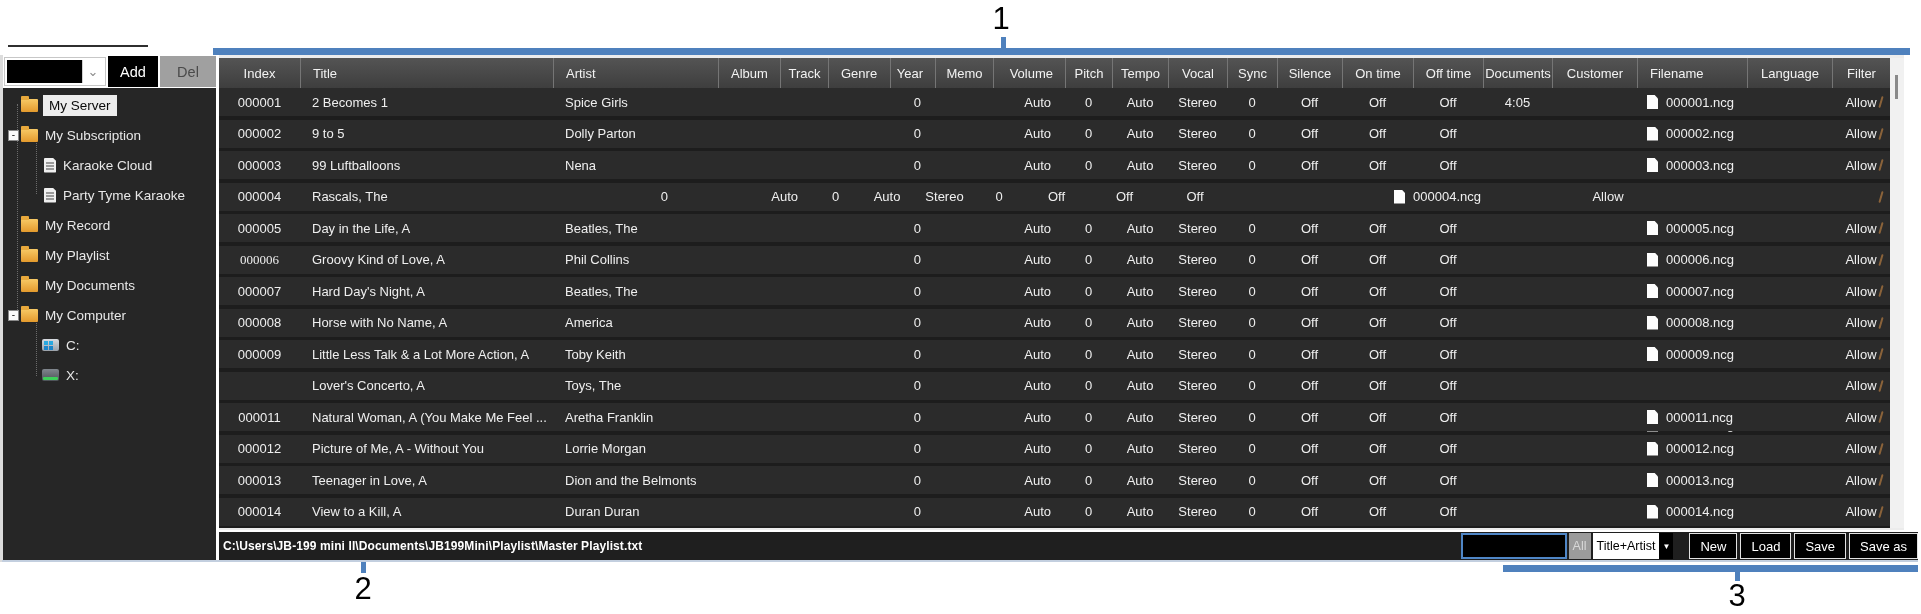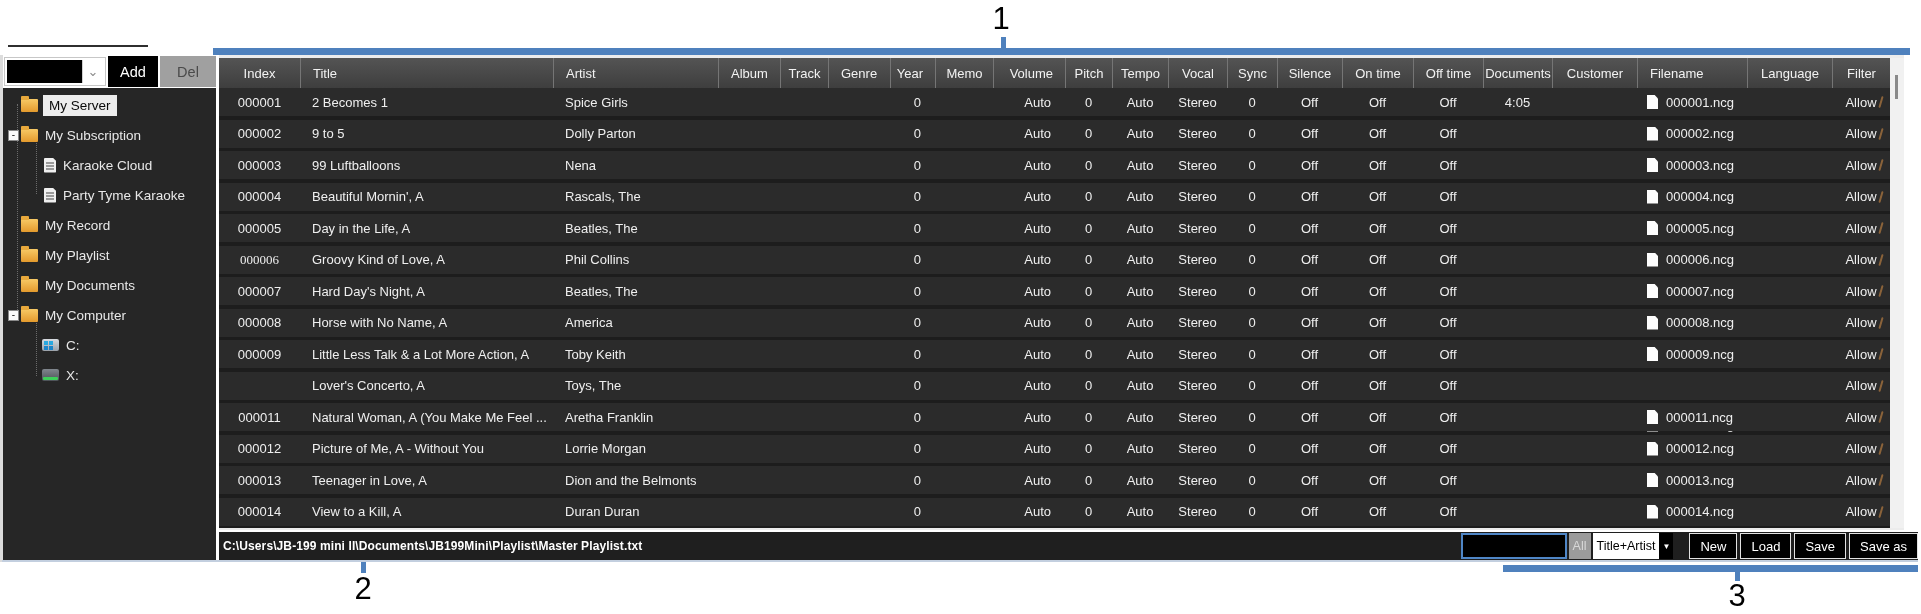--- a/index.html
+++ b/index.html
@@ -261,21 +261,20 @@
           <div class="td a-f" style="width: 110px;">
             <span class="doc-icon"></span>
             <span>000003.ncg</span>
           </div>
           <div class="td a-c" style="width: 85px;"></div>
           <div class="td a-c" style="width: 58px;">Allow</div>
           <span class="row-mark"></span>
         </div>
         <div class="tr">
           <div class="td a-c" style="width: 81px;">000004</div>
-          <div class="td a-l" style="width: 253px;">Beautiful Mornin', A</div>
           <div class="td a-l" style="width: 165px;">Rascals, The</div>
           <div class="td a-l" style="width: 62px;"></div>
           <div class="td a-c" style="width: 48px;"></div>
           <div class="td a-l" style="width: 62px;"></div>
           <div class="td a-r" style="width: 45px;">0</div>
           <div class="td a-c" style="width: 58px;"></div>
           <div class="td a-r" style="width: 72px;">Auto</div>
           <div class="td a-c" style="width: 47px;">0</div>
           <div class="td a-c" style="width: 56px;">Auto</div>
           <div class="td a-c" style="width: 59px;">Stereo</div>

